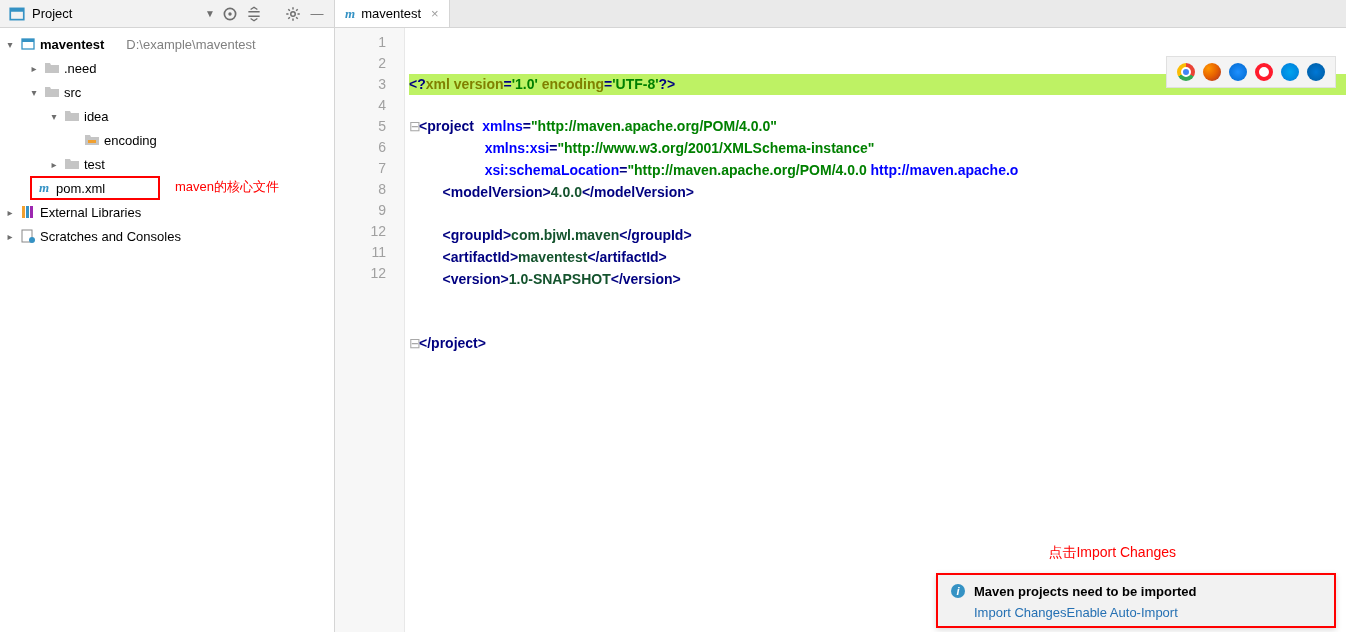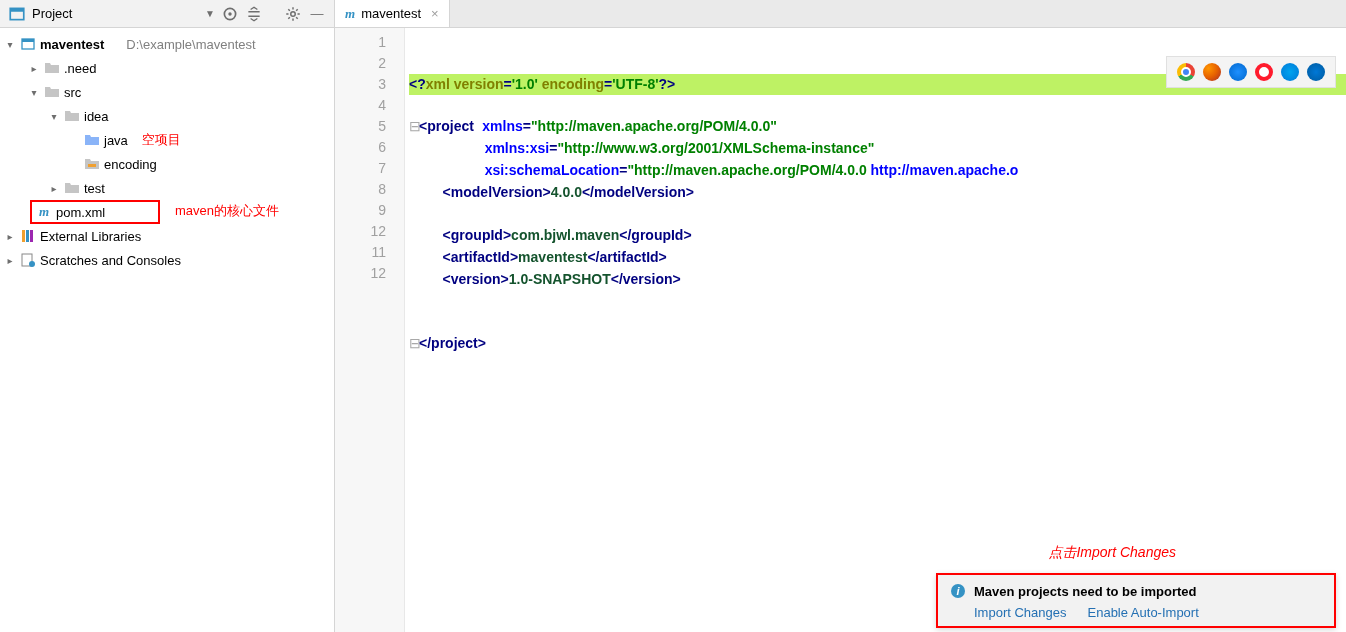--- a/index.html
+++ b/index.html
@@ -46,25 +46,25 @@
 .browser-icons { position: absolute; top: 56px; right: 10px; display: flex; gap: 8px; background: #f4f4f4; padding: 6px 10px; border: 1px solid #e0e0e0; }
 .bi { width: 18px; height: 18px; border-radius: 50%; }
 .bi.chrome { background: conic-gradient(#ea4335 0 120deg,#34a853 120deg 240deg,#fbbc05 240deg 360deg); position: relative; }
 .bi.chrome::after { content:""; position:absolute; left:4px; top:4px; width:10px; height:10px; border-radius:50%; background:#4285f4; border:2px solid #fff; box-sizing:border-box; }
 .bi.ff { background: radial-gradient(circle at 30% 30%, #ff9500, #e66000, #a52a2a); }
 .bi.safari { background: radial-gradient(circle, #1e90ff, #0066cc); }
 .bi.opera { background: #fff; border: 4px solid #ff1b2d; border-radius: 50% / 50%; width: 18px; height: 18px; box-sizing: border-box; }
 .bi.ie { background: radial-gradient(circle,#00a4ef,#0078d7); }
 .bi.edge { background: radial-gradient(circle,#0078d7,#005a9e); }
 
-.notif-label { position: absolute; right: 170px; bottom: 70px; color: #ff0000; font-size: 14px; font-style: italic; }
+.notif-label { position: absolute; right: 170px; bottom: 70px; color: #ff0000; font-size: 14px; }
 .notif { position: absolute; right: 10px; bottom: 4px; width: 400px; border: 2px solid #ff0000; background: #f2f2f2; padding: 8px 12px 6px; box-shadow: 0 2px 6px rgba(0,0,0,.15); }
 .notif .title-row { display: flex; align-items: center; gap: 8px; font-weight: bold; }
 .notif .info-icon { width: 16px; height: 16px; }
-.notif .links { margin-top: 6px; display: flex; gap: 21px; padding-left: 24px; }
+.notif .links { margin-top: 6px; display: flex; gap: 0; padding-left: 24px; }
 .notif .links span { color: #2470b3; cursor: pointer; }
 </style>
 </head>
 <body>
 
 <div class="topbar">
   <div class="project-header">
     <span class="tool-icon">
       <svg viewBox="0 0 16 16">
           <rect x="2" y="3" width="12" height="10" fill="none" stroke="#3592c4" stroke-width="1.5"></rect>
@@ -144,31 +144,20 @@
         <span class="indent" style="width:40px;"></span>
           <span class="arrow">▾</span>
         <span class="ficon">
             <svg viewBox="0 0 16 16">
               <path d="M1 3h5l1 2h8v8H1z" fill="#c5c5c5"></path>
             </svg>
           </span>
         <span>idea</span>
       </div>
 
-      <div class="tree-row">
-        <span class="indent" style="width:60px;"></span>
-          <span class="arrow blank">▸</span>
-        <span class="ficon">
-            <svg viewBox="0 0 16 16">
-              <path d="M1 3h5l1 2h8v8H1z" fill="#8ab4f8"></path>
-            </svg>
-          </span>
-        <span>java</span>
-        <span class="redanno">空项目</span>
-      </div>
 
       <div class="tree-row">
         <span class="indent" style="width:60px;"></span>
           <span class="arrow blank">▸</span>
         <span class="ficon">
             <svg viewBox="0 0 16 16">
               <path d="M1 3h5l1 2h8v8H1z" fill="#c5c5c5"></path>
               <rect x="4" y="8" width="8" height="3" fill="#f0a030"></rect>
             </svg>
           </span>

